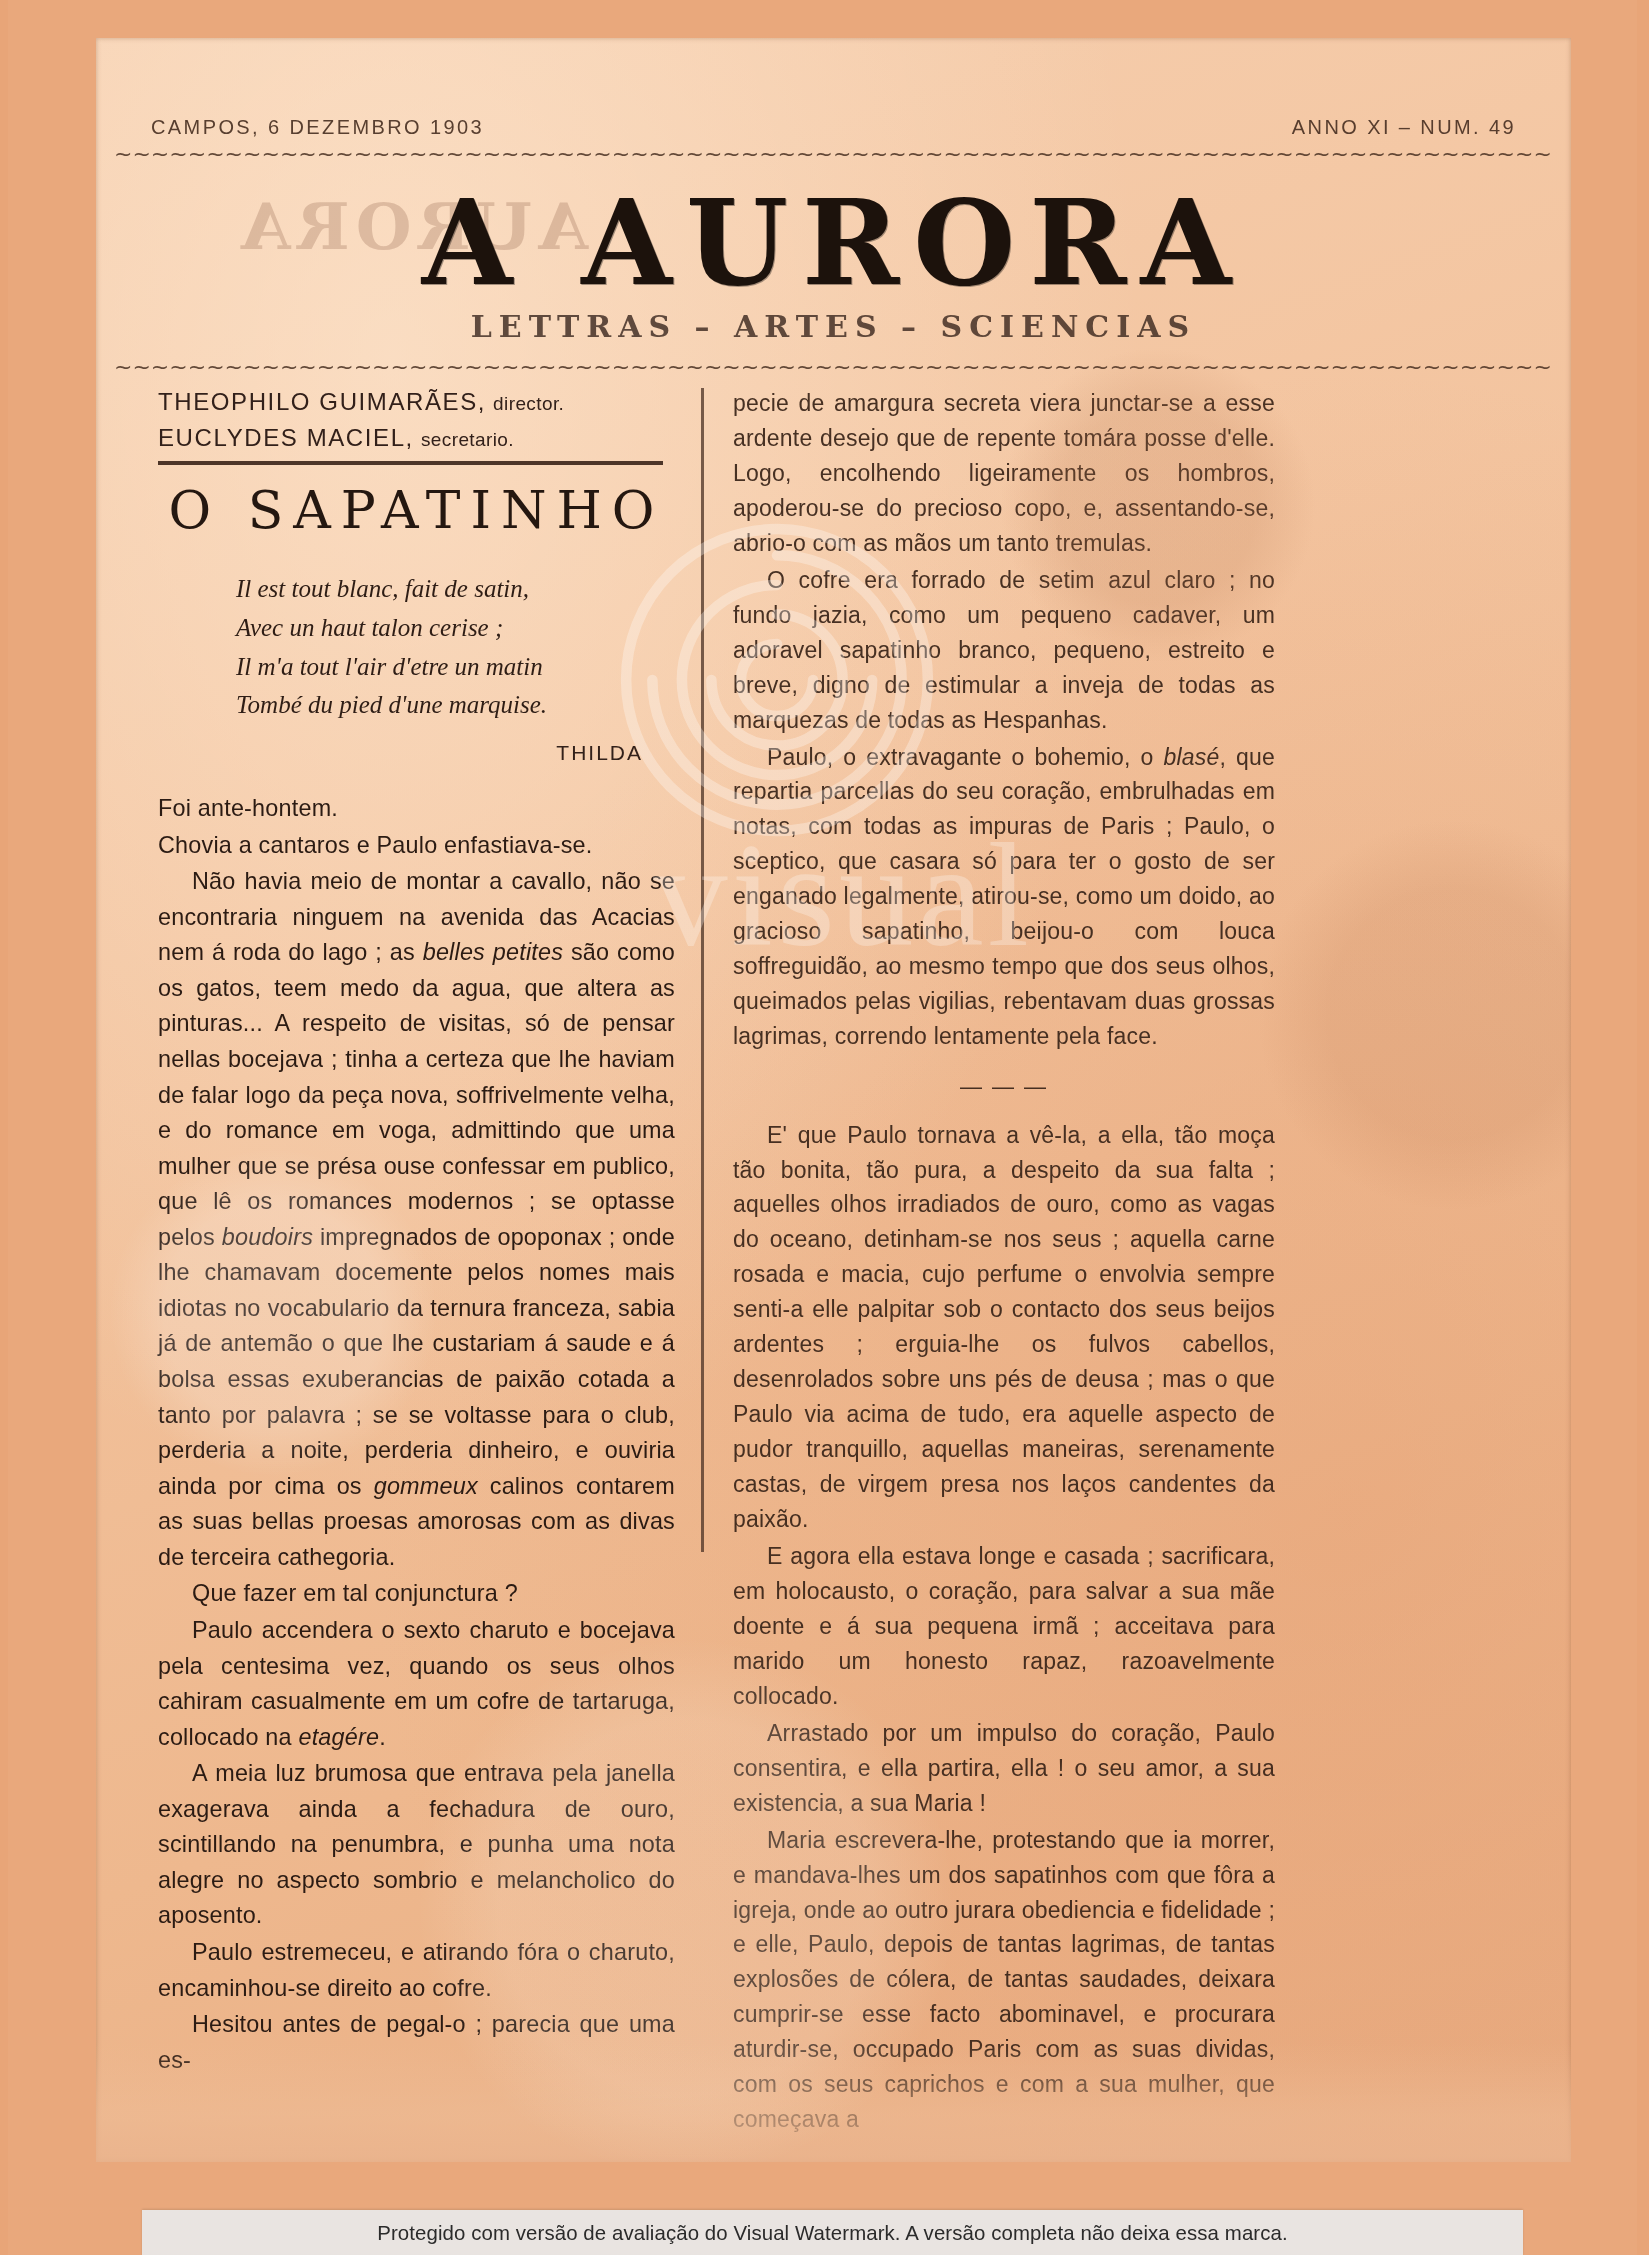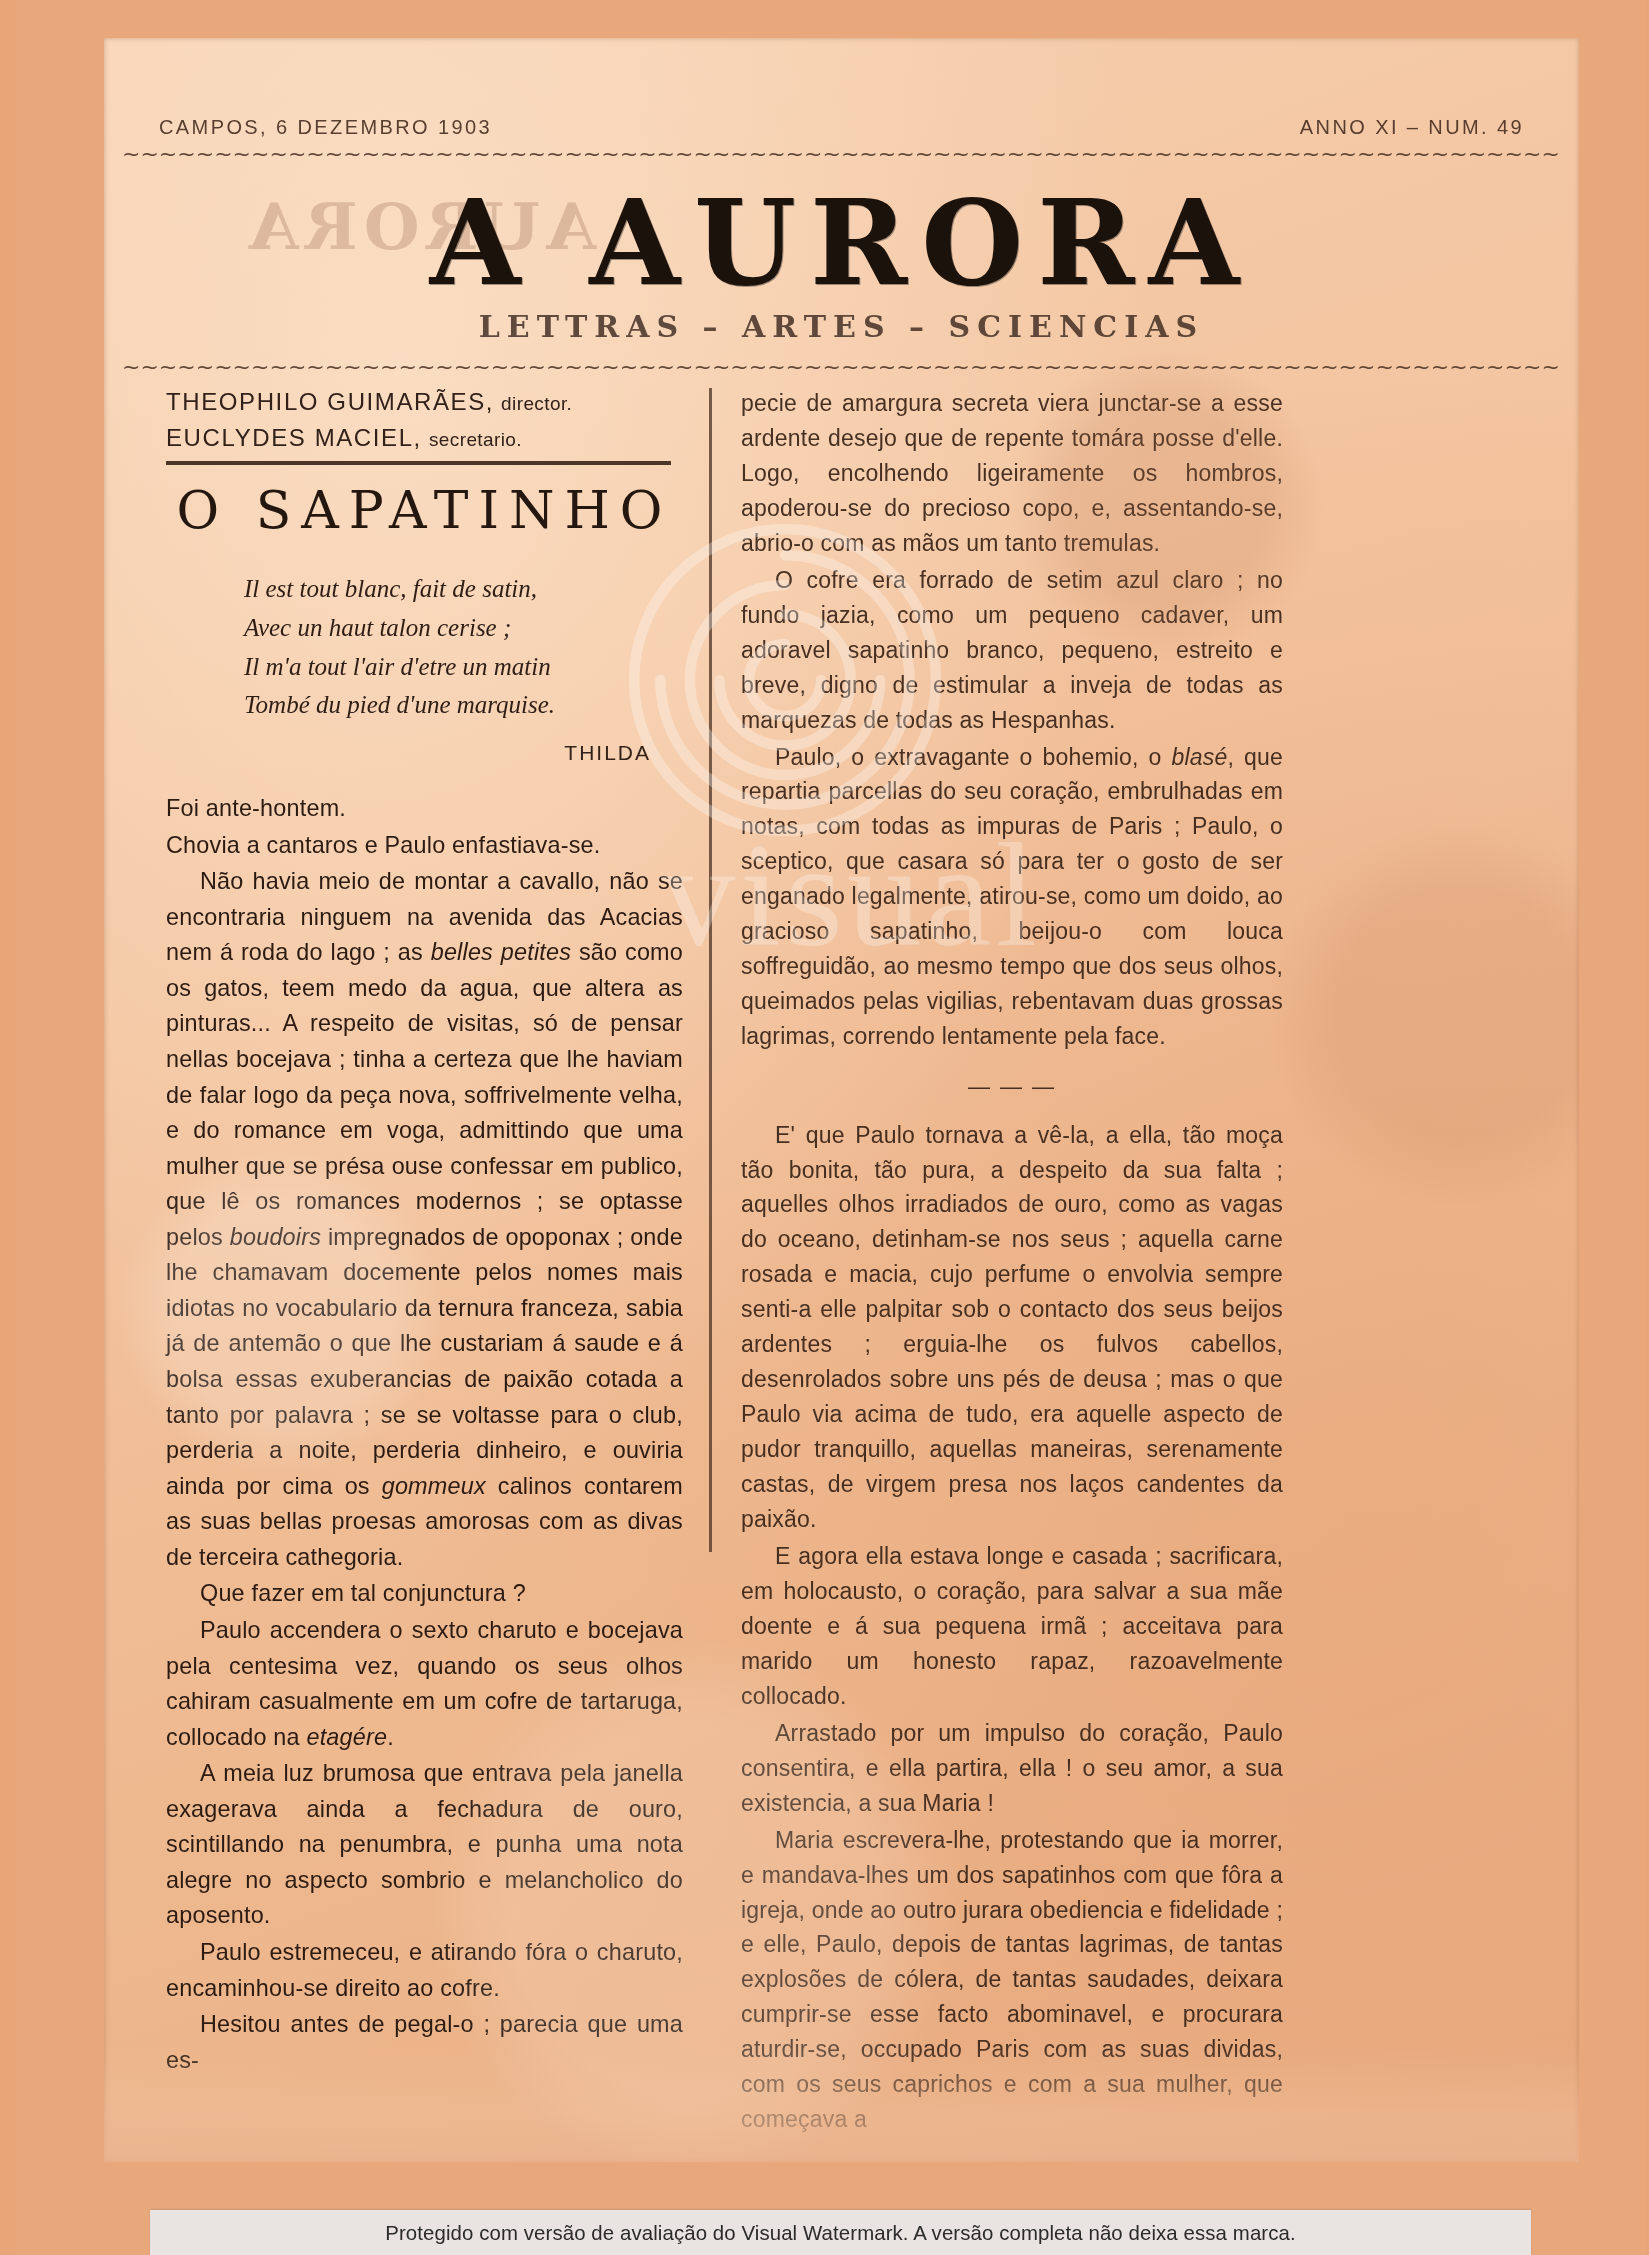--- a/index.html
+++ b/index.html
@@ -11,21 +11,21 @@
     width: 1650px;
     height: 2256px;
     position: relative;
     font-family: "Liberation Serif", serif;
     overflow: hidden;
   }
 
   
   #page {
     position: absolute;
-    left: 16px; top: 0;
+    left: 8px; top: 0;
     width: 1629px;
     height: 2256px;
     background: #e9a87c;
   }
 
   
   #sheet {
     position: absolute;
     left: 88px;
     top: 38px;

